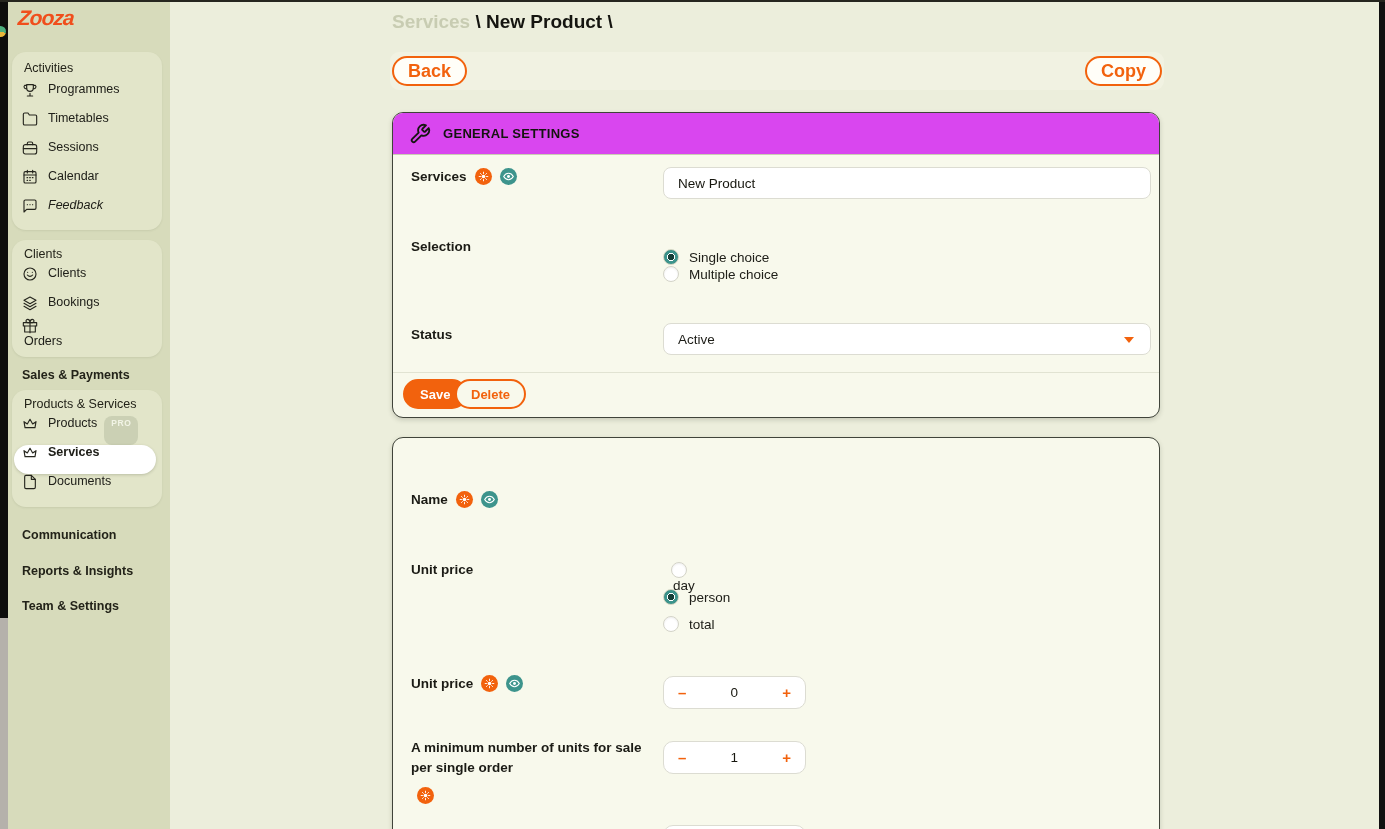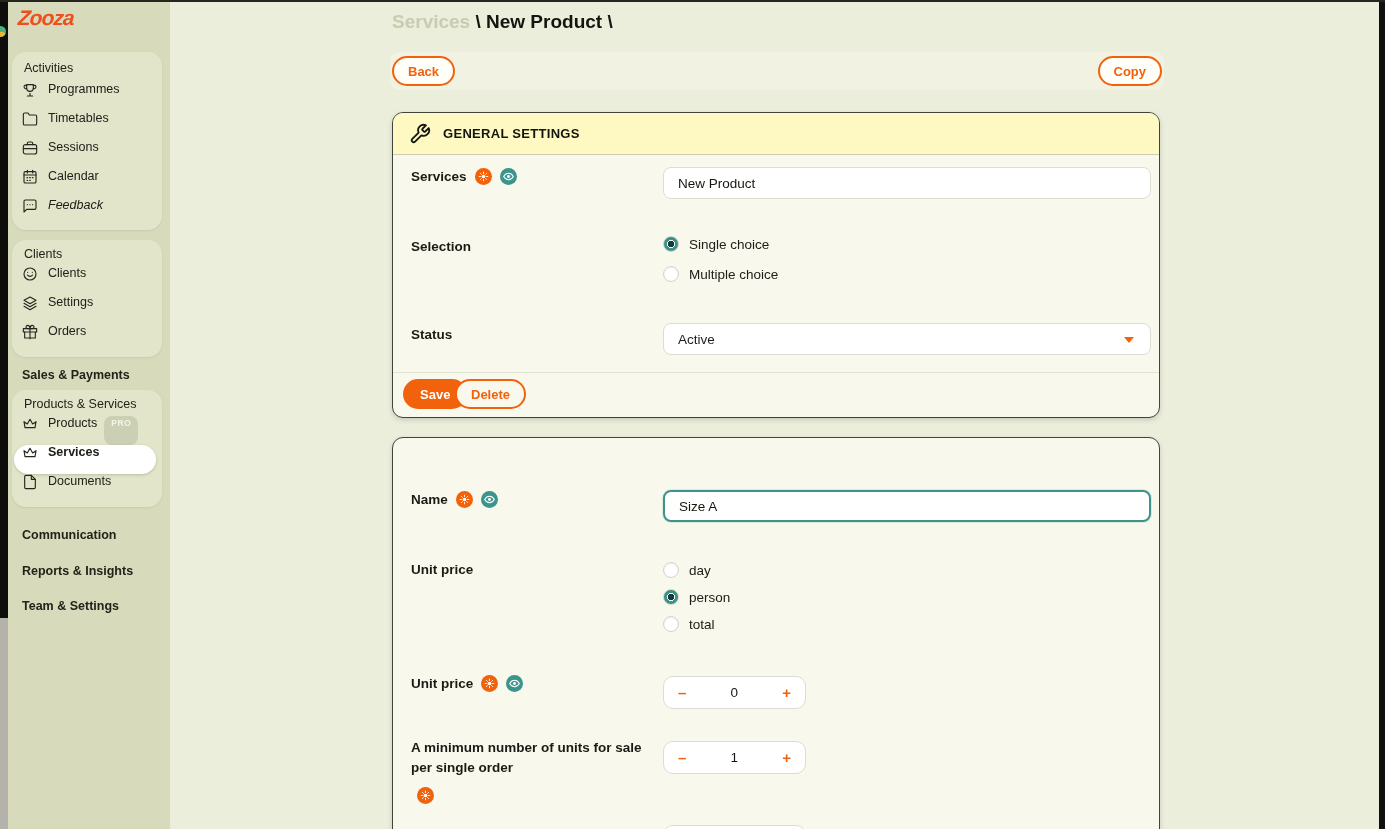--- a/index.html
+++ b/index.html
@@ -34,28 +34,28 @@
   .nicon svg { width:16px; height:16px; stroke:#26261e; stroke-width:1.7; fill:none;
                stroke-linecap:round; stroke-linejoin:round; }
 
   
   .breadcrumb { position:absolute; left:392px; top:11px; font-size:19px; font-weight:700; }
   .crumb-parent { color:#c8ccb2; }
   .crumb-rest { color:#151510; }
 
   .toolbar { position:absolute; left:390px; top:52px; width:774px; height:38px; background:#f1f2e2; border-radius:9px; }
   .pill-btn { position:absolute; height:30px; border:2px solid #f2620d; border-radius:16px; background:#fffef8;
-              color:#f2620d; font-weight:700; font-size:13px; display:flex; align-items:center;
+              color:#f2620d; font-weight:700; font-size:18px; display:flex; align-items:center;
               padding:0 14px; cursor:pointer; }
   .btn-back { left:2px; top:4px; }
   .btn-copy { right:2px; top:4px; }
 
   .panel { position:absolute; left:392px; width:768px; background:#f8f9ec; border:1px solid #40443a;
            border-radius:11px; overflow:hidden; box-shadow:0 2px 5px rgba(40,42,30,.18); }
-  .panel-header { position:absolute; left:0; top:0; width:100%; height:42px; background:#fef9c3;
+  .panel-header { position:absolute; left:0; top:0; width:100%; height:42px; background:#d946ef;
                   display:flex; align-items:center; border-bottom:1px solid #c9cdb2; }
   .panel-header svg { width:22px; height:22px; margin-left:16px; stroke:#161612; stroke-width:2;
                       fill:none; stroke-linecap:round; stroke-linejoin:round; }
   .panel-title { margin-left:12px; font-size:13px; font-weight:700; letter-spacing:.3px; color:#14140f; }
   #panel-general { top:112px; height:306px; }
   #panel-service-items { top:437px; height:560px; }
 
   .fld-label { position:absolute; left:18px; font-size:13.5px; font-weight:700; color:#1b1b15;
                display:flex; align-items:center; }
   .dot-ico { width:17px; height:17px; border-radius:50%; margin-left:8px; display:inline-flex;
@@ -158,23 +158,23 @@
               <path d="M8 13.5c1.2 1.4 2.5 2 4 2s2.8-.6 4-2M8.5 9.5h.01M15.5 9.5h.01"></path>
             </svg></span>
         <span class="nlabel">Clients</span>
       </div>
       <div class="nav-item" style="top:55px;">
         <span class="nicon"><svg viewBox="0 0 24 24">
               <path d="M12 3 3 8l9 5 9-5z"></path>
               <path d="M3 12.5l9 5 9-5"></path>
               <path d="M3 17l9 5 9-5"></path>
             </svg></span>
-        <span class="nlabel">Settings</span>
-      </div>
-      <div class="nav-item" style="top:84px;">
+        <span class="nlabel">Bookings</span>
+      </div>
+      <div class="nav-item" style="top:78px;flex-direction:column;">
         <span class="nicon"><svg viewBox="0 0 24 24">
               <path d="M20 12v9H4v-9"></path>
               <rect x="2" y="7" width="20" height="5"></rect>
               <path d="M12 22V7"></path>
               <path d="M12 7H8.5a2.5 2.5 0 0 1 0-5C12 2 12 7 12 7zM12 7h3.5a2.5 2.5 0 0 0 0-5C12 2 12 7 12 7z"></path>
             </svg></span>
         <span class="nlabel">Orders</span>
       </div>
     </div>
 
@@ -241,21 +241,21 @@
             <path d="M1.5 12S5.5 5 12 5s10.5 7 10.5 7-4 7-10.5 7S1.5 12 1.5 12z" fill="none" stroke="#fff" stroke-width="2.4"></path>
             <circle cx="12" cy="12" r="3.2" fill="#fff"></circle>
           </svg>
         </span>
     </div>
     <input class="text-input" style="top: 54px;" value="New Product">
 
     <div class="fld-label" style="top:126px;">
       <span>Selection</span>
     </div>
-    <div class="radio-row" style="top:123px;">
+    <div class="radio-row" style="top:136px;">
       <span class="radio sel"></span>
       <span class="radio-label">Single choice</span>
     </div>
     <div class="radio-row" style="top:153px;">
       <span class="radio"></span>
       <span class="radio-label">Multiple choice</span>
     </div>
 
     <div class="fld-label" style="top:214px;justify-content:flex-end;">
       <span>Status</span>
@@ -282,26 +282,25 @@
             <circle cx="12" cy="12" r="4" fill="#fff"></circle>
           </svg>
         </span>
       <span class="dot-ico dot-teal">
           <svg viewBox="0 0 24 24">
             <path d="M1.5 12S5.5 5 12 5s10.5 7 10.5 7-4 7-10.5 7S1.5 12 1.5 12z" fill="none" stroke="#fff" stroke-width="2.4"></path>
             <circle cx="12" cy="12" r="3.2" fill="#fff"></circle>
           </svg>
         </span>
     </div>
-    <input class="text-input focused" style="top: 52px;" value="Size A">
 
     <div class="fld-label" style="top:124px;">
       <span>Unit price</span>
     </div>
-    <div class="radio-row" style="top:124px;">
+    <div class="radio-row" style="top:124px;flex-direction:column;">
       <span class="radio"></span>
       <span class="radio-label">day</span>
     </div>
     <div class="radio-row" style="top:151px;">
       <span class="radio sel"></span>
       <span class="radio-label">person</span>
     </div>
     <div class="radio-row" style="top:178px;">
       <span class="radio"></span>
       <span class="radio-label">total</span>

